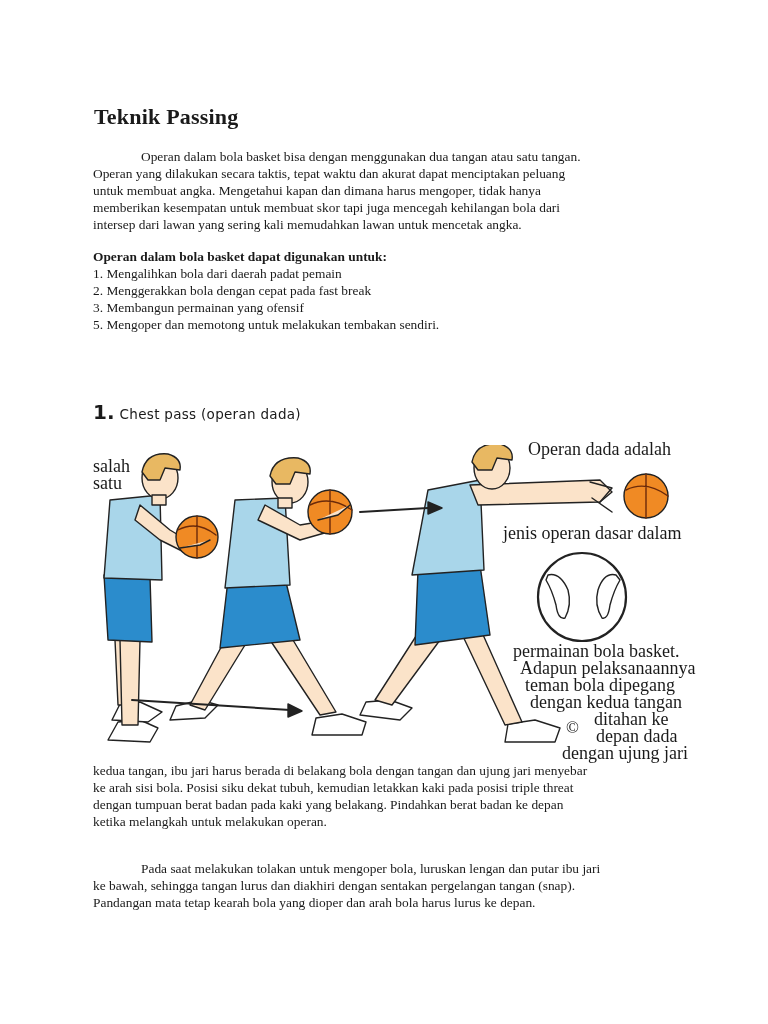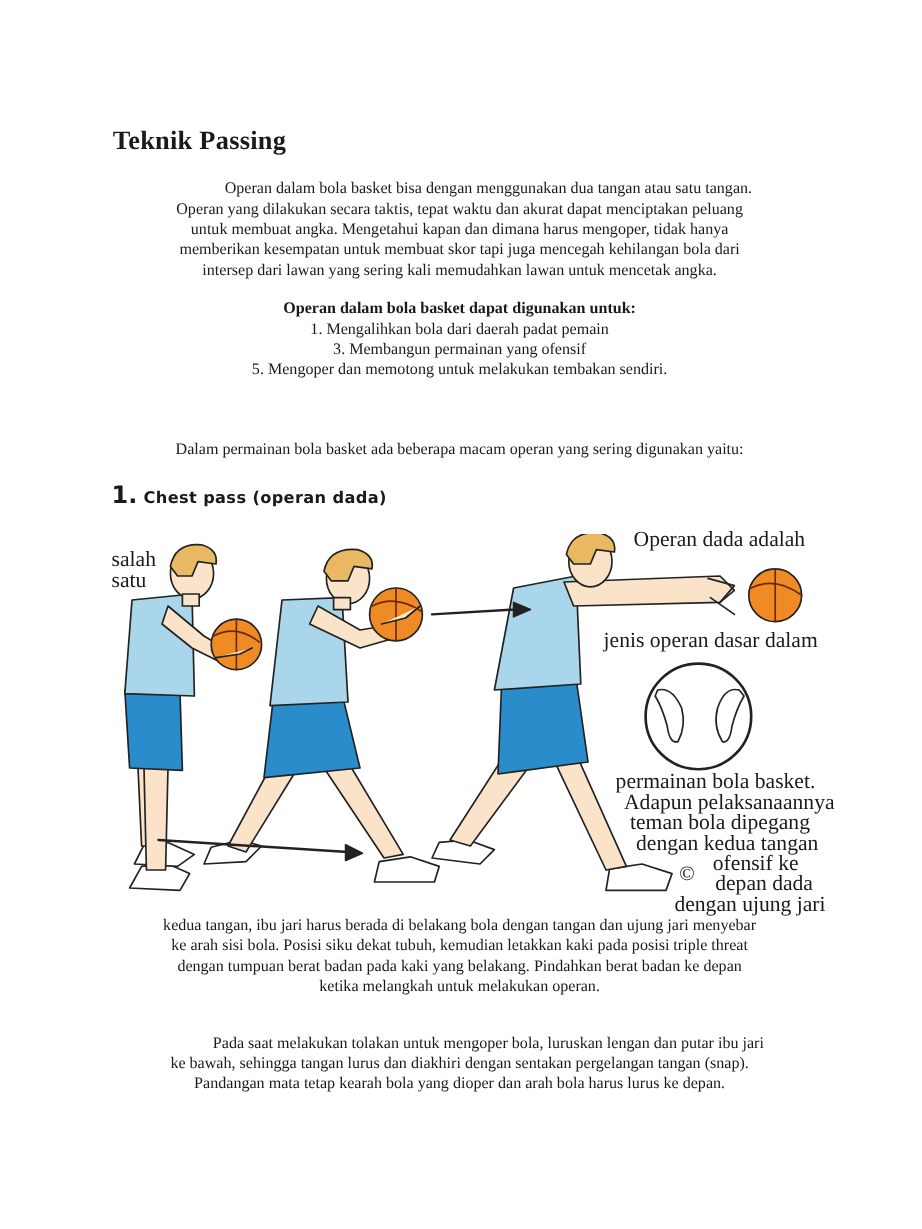--- a/index.html
+++ b/index.html
@@ -1,26 +1,26 @@
 <!DOCTYPE html>
 <html><head>
 <meta charset="utf-8">
 <style>
   html, body { margin: 0; padding: 0; background: #ffffff; }
   body { width: 768px; height: 1024px; position: relative; overflow: hidden;
          font-family: "Liberation Serif", "DejaVu Serif", serif; color: #1a1a1a; }
   .page { position: absolute; left: 0; top: 0; width: 768px; height: 1024px; padding-left: 42px; }
   .title { position: absolute; left: 94px; top: 104px; font-size: 22px; font-weight: bold; letter-spacing: 0.2px; }
-  .para { position: absolute; left: 93px; width: 580px; font-size: 13.4px; line-height: 17px; text-align: center; }
+  .para { position: absolute; left: 93px; width: 580px; font-size: 13.4px; line-height: 17px; }
   .para .line { display: block; white-space: nowrap; }
   .indent { padding-left: 48px; }
   .bold { font-weight: bold; }
   .h2 { position: absolute; left: 93px; top: 400px; white-space: nowrap; font-family: "DejaVu Sans", sans-serif; }
   .h2 .num { font-size: 20px; font-weight: bold; }
-  .h2 .txt { font-size: 13.5px; font-weight: bold; letter-spacing: 0.3px; }
+  .h2 .txt { font-size: 13.5px; font-weight: normal; letter-spacing: 0.3px; }
   .side { position: absolute; font-size: 18px; line-height: 17px; white-space: nowrap; }
   .illus { position: absolute; left: 95px; top: 445px; width: 590px; height: 310px; }
 </style>
 </head>
 <body>
 
 <div class="page">
 
   <div class="title">Teknik Passing</div>
 
@@ -28,27 +28,25 @@
     <span class="line indent">Operan dalam bola basket bisa dengan menggunakan dua tangan atau satu tangan.</span>
     <span class="line">Operan yang dilakukan secara taktis, tepat waktu dan akurat dapat menciptakan peluang</span>
     <span class="line">untuk membuat angka. Mengetahui kapan dan dimana harus mengoper, tidak hanya</span>
     <span class="line">memberikan kesempatan untuk membuat skor tapi juga mencegah kehilangan bola dari</span>
     <span class="line">intersep dari lawan yang sering kali memudahkan lawan untuk mencetak angka.</span>
   </div>
 
   <div class="para" style="top:248px">
     <span class="line bold">Operan dalam bola basket dapat digunakan untuk:</span>
     <span class="line">1. Mengalihkan bola dari daerah padat pemain</span>
+    <span class="line">2. Menggerakkan bola dengan cepat pada fast break</span>
     <span class="line">3. Membangun permainan yang ofensif</span>
     <span class="line">5. Mengoper dan memotong untuk melakukan tembakan sendiri.</span>
   </div>
 
-  <div class="para" style="top:365px">
-    <span class="line">Dalam permainan bola basket ada beberapa macam operan yang sering digunakan yaitu:</span>
-  </div>
 
   <div class="h2">
     <span class="num">1.</span>
     <span class="txt">Chest pass (operan dada)</span>
   </div>
 
   <svg class="illus" viewBox="95 445 590 310" xmlns="http://www.w3.org/2000/svg">
     <g stroke="#222" stroke-width="1.4" stroke-linejoin="round" stroke-linecap="round">
 
       <g>
@@ -114,21 +112,21 @@
   </svg>
 
   <div class="side" style="left:93px; top:458px">salah</div>
   <div class="side" style="left:93px; top:475px">satu</div>
   <div class="side" style="left:528px; top:441px">Operan dada adalah</div>
   <div class="side" style="left:503px; top:525px">jenis operan dasar dalam</div>
   <div class="side" style="left:513px; top:643px">permainan bola basket.</div>
   <div class="side" style="left:520px; top:660px">Adapun pelaksanaannya</div>
   <div class="side" style="left:525px; top:677px">teman bola dipegang</div>
   <div class="side" style="left:530px; top:694px">dengan kedua tangan</div>
-  <div class="side" style="left:594px; top:711px">ofensif ke</div>
+  <div class="side" style="left:594px; top:711px">ditahan ke</div>
   <div class="side" style="left:566px; top:719px; font-size:17px">©</div>
   <div class="side" style="left:596px; top:728px">depan dada</div>
   <div class="side" style="left:562px; top:745px">dengan ujung jari</div>
 
   <div class="para" style="top:762px">
     <span class="line">kedua tangan, ibu jari harus berada di belakang bola dengan tangan dan ujung jari menyebar</span>
     <span class="line">ke arah sisi bola. Posisi siku dekat tubuh, kemudian letakkan kaki pada posisi triple threat</span>
     <span class="line">dengan tumpuan berat badan pada kaki yang belakang. Pindahkan berat badan ke depan</span>
     <span class="line">ketika melangkah untuk melakukan operan.</span>
   </div>

